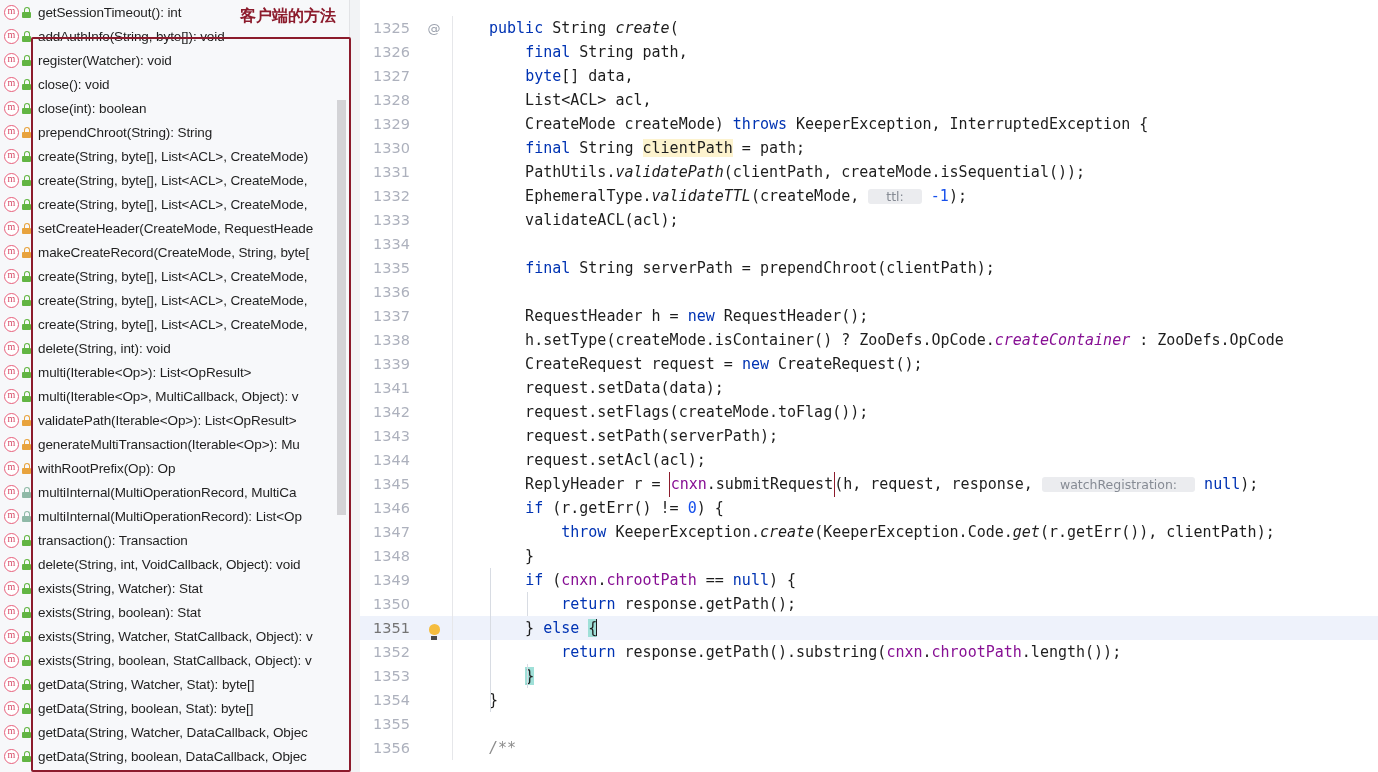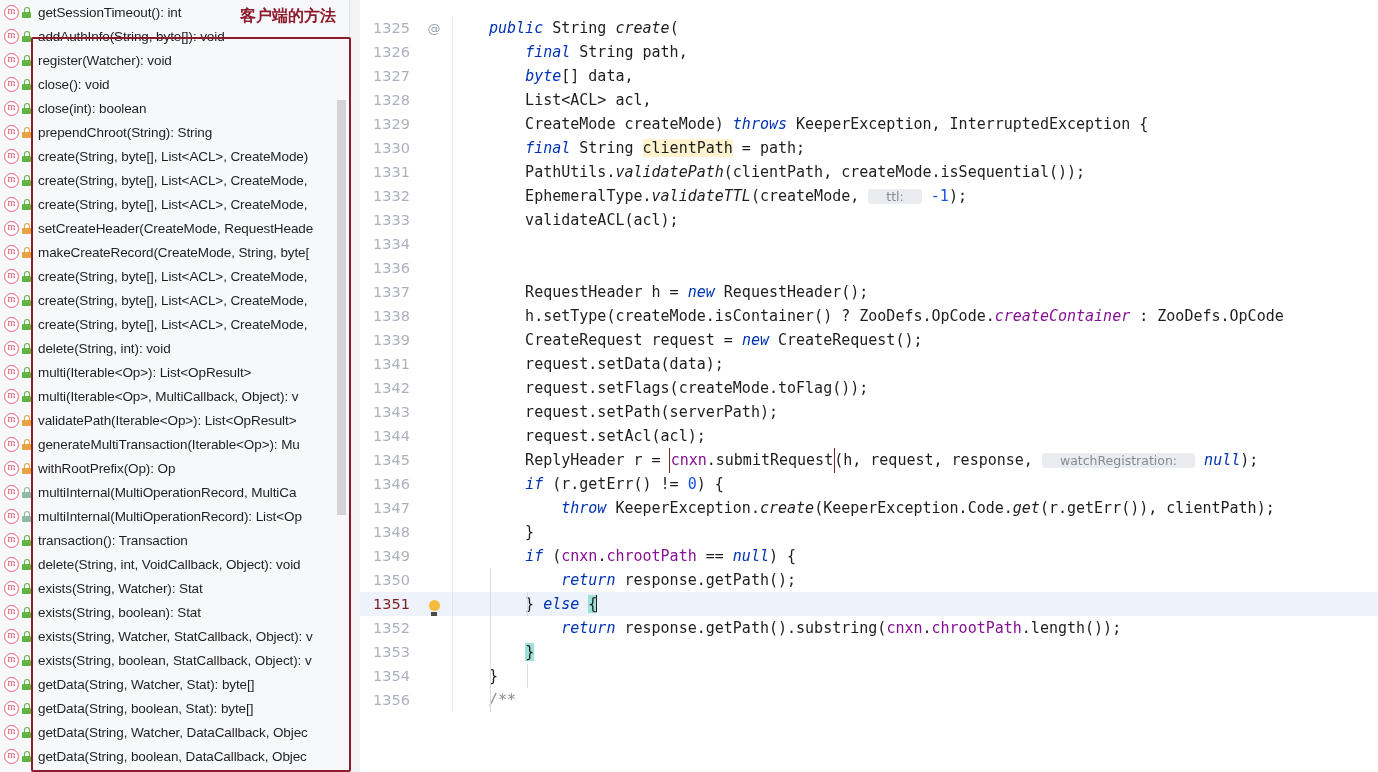--- a/index.html
+++ b/index.html
@@ -101,21 +101,21 @@
     position:relative;height:24px;display:flex;align-items:center;
     white-space:nowrap;
   }
   .ed-row.cur{background:#eef2fb;}
   .gutter-num{
     flex:0 0 56px;width:56px;text-align:right;padding-right:6px;
     color:#adb1bd;font-size:14.5px;
     font-family:"DejaVu Sans", sans-serif;
     box-sizing:border-box;
   }
-  .ed-row.cur .gutter-num{color:#7f1d1d;}
+  .ed-row.cur .gutter-num{color:#737373;}
   .gutter-mark{
     flex:0 0 36px;width:36px;text-align:center;
     color:#9aa0ac;font-size:13px;
     font-family:"DejaVu Sans", sans-serif;
     box-sizing:border-box;position:relative;
   }
   .bulb{
     display:inline-block;width:11px;height:11px;border-radius:50% 50% 45% 45%;
     background:#f5bd3f;position:relative;top:2px;
   }
@@ -125,21 +125,21 @@
   }
   .gsep{
     flex:0 0 1px;width:1px;align-self:stretch;background:#e6e7ea;
   }
   .code{
     flex:1 1 auto;padding-left:36px;font-size:15px;line-height:24px;
     color:#1d1d1d;font-family:"DejaVu Sans Mono", monospace;
     white-space:pre;overflow:hidden;
   }
   
-  .kw   {color:#0033b3;font-style:italic;}
+  .kw   {color:#0033b3;}
   .num  {color:#1750eb;}
   .fld  {color:#871094;}
   .sfld {color:#871094;font-style:italic;text-align:center;}
   .smeth{font-style:italic;color:#1d1d1d;}
   .cmt  {color:#8c8c8c;font-style:italic;}
   .hl   {background:#fdf3ce;}
   .brace{background:#9fe0d8;}
   .hint {
     background:#ebecef;color:#868b94;border-radius:3px;
     padding:0 18px;font-size:12.5px;
@@ -389,20 +389,26 @@
           <div class="gsep"></div>
           <div class="code">    validateACL(acl);</div>
         </div>
         <div class="ed-row">
           <div class="gutter-num">1334</div>
           <div class="gutter-mark"></div>
           <div class="gsep"></div>
           <div class="code"></div>
         </div>
         <div class="ed-row">
+          <div class="gutter-num">1335</div>
+          <div class="gutter-mark"></div>
+          <div class="gsep"></div>
+          <div class="code">    <span class="kw">final</span> String serverPath = prependChroot(clientPath);</div>
+        </div>
+        <div class="ed-row">
           <div class="gutter-num">1336</div>
           <div class="gutter-mark"></div>
           <div class="gsep"></div>
           <div class="code"></div>
         </div>
         <div class="ed-row">
           <div class="gutter-num">1337</div>
           <div class="gutter-mark"></div>
           <div class="gsep"></div>
           <div class="code">    RequestHeader h = <span class="kw">new</span> RequestHeader();</div>
@@ -495,20 +501,26 @@
           <div class="gutter-num">1353</div>
           <div class="gutter-mark"></div>
           <div class="gsep"></div>
           <div class="code">    <span class="brace">}</span></div>
         </div>
         <div class="ed-row">
           <div class="gutter-num">1354</div>
           <div class="gutter-mark"></div>
           <div class="gsep"></div>
           <div class="code">}</div>
+        </div>
+        <div class="ed-row">
+          <div class="gutter-num">1355</div>
+          <div class="gutter-mark"></div>
+          <div class="gsep"></div>
+          <div class="code"></div>
         </div>
         <div class="ed-row">
           <div class="gutter-num">1356</div>
           <div class="gutter-mark"></div>
           <div class="gsep"></div>
           <div class="code"><span class="cmt">/**</span></div>
         </div>
       </div>
   <div class="iguide" style="left: 130px; top: 552px; height: 144px;"></div>
       <div class="iguide" style="left: 167px; top: 576px; height: 24px;"></div>

